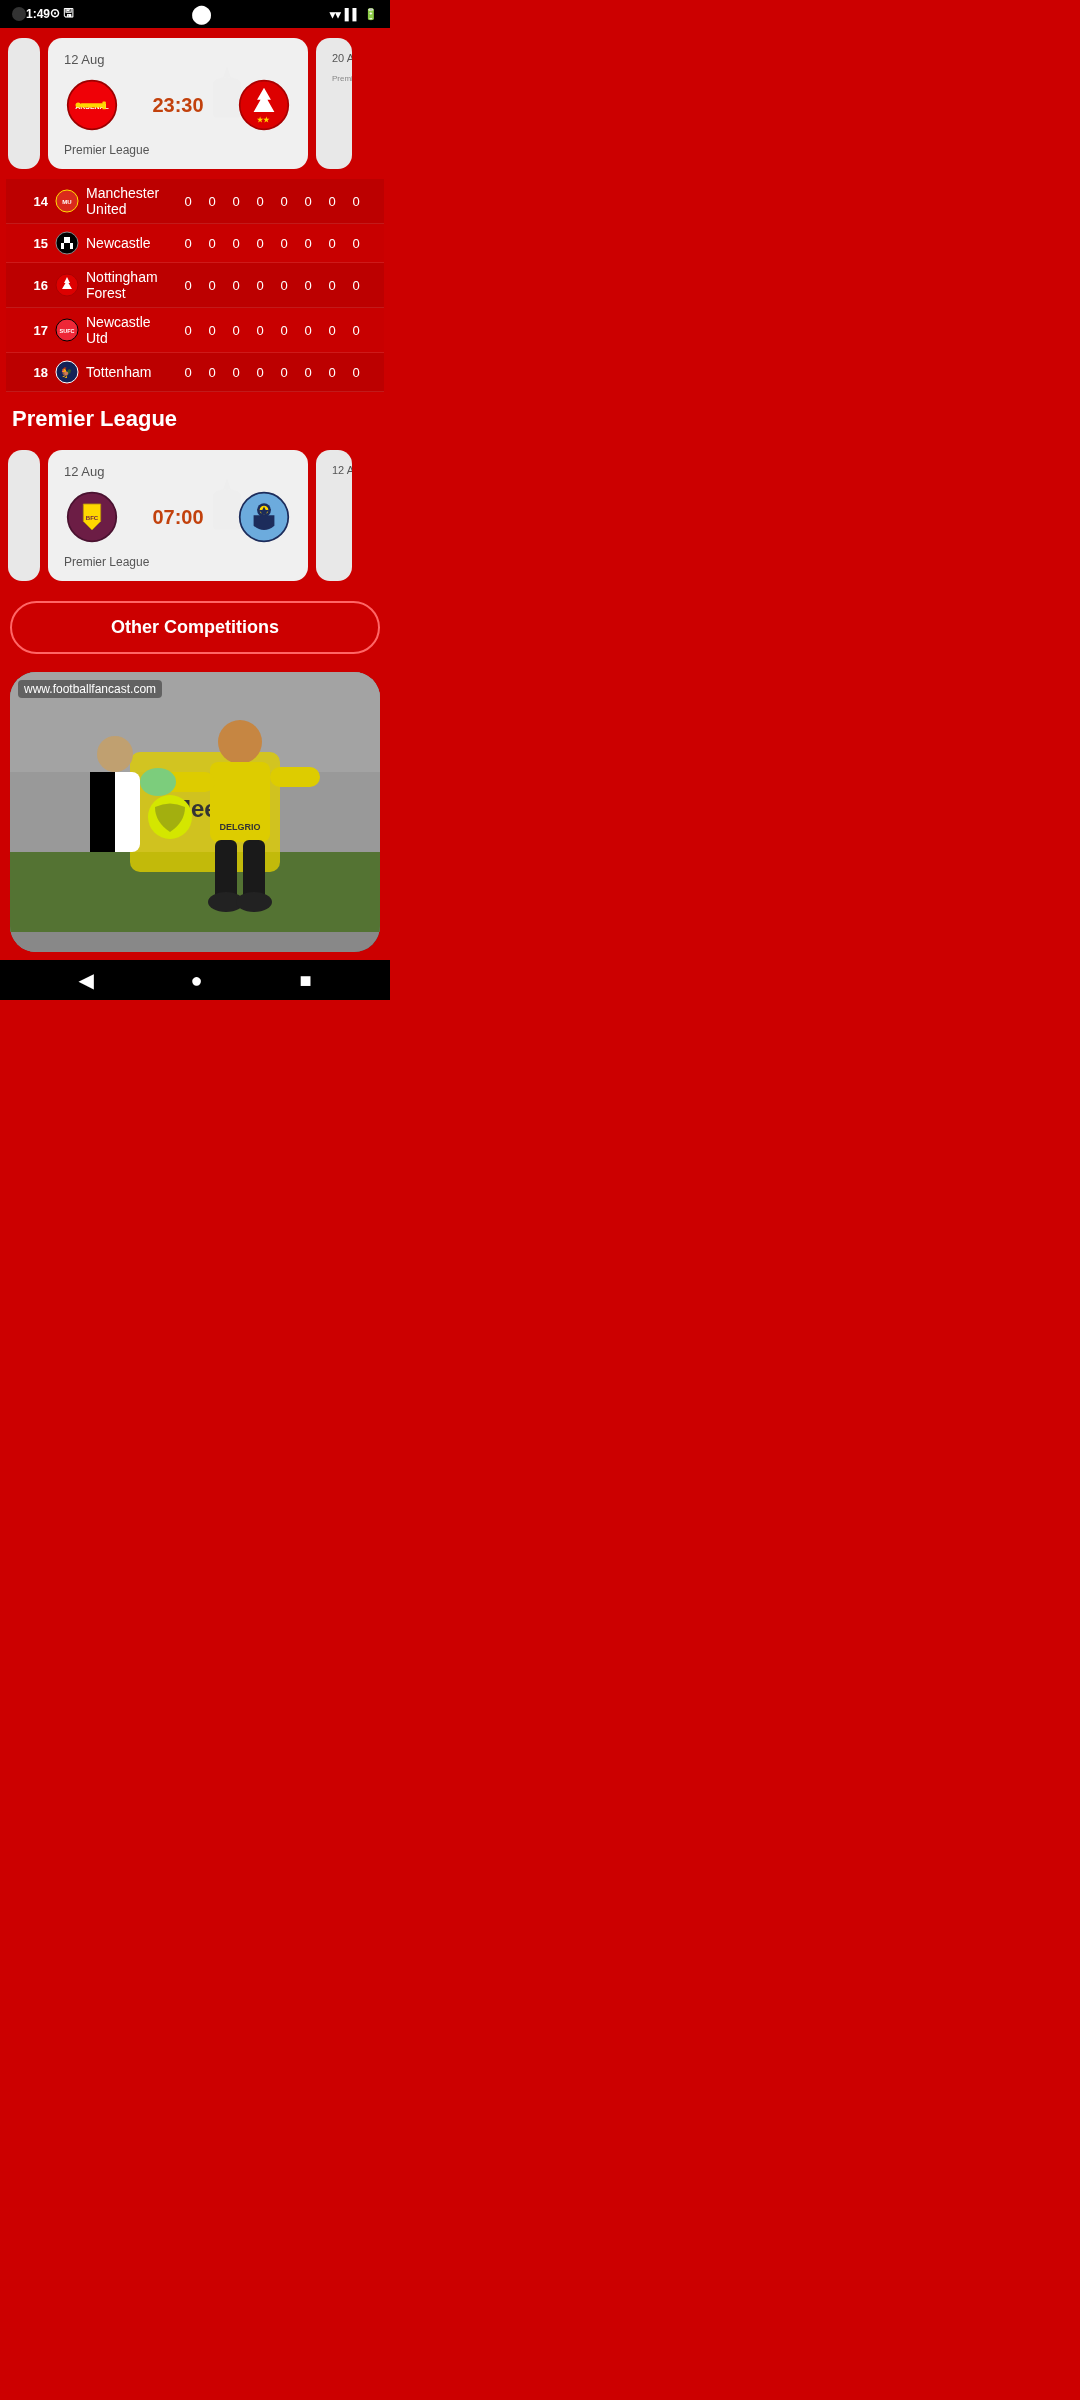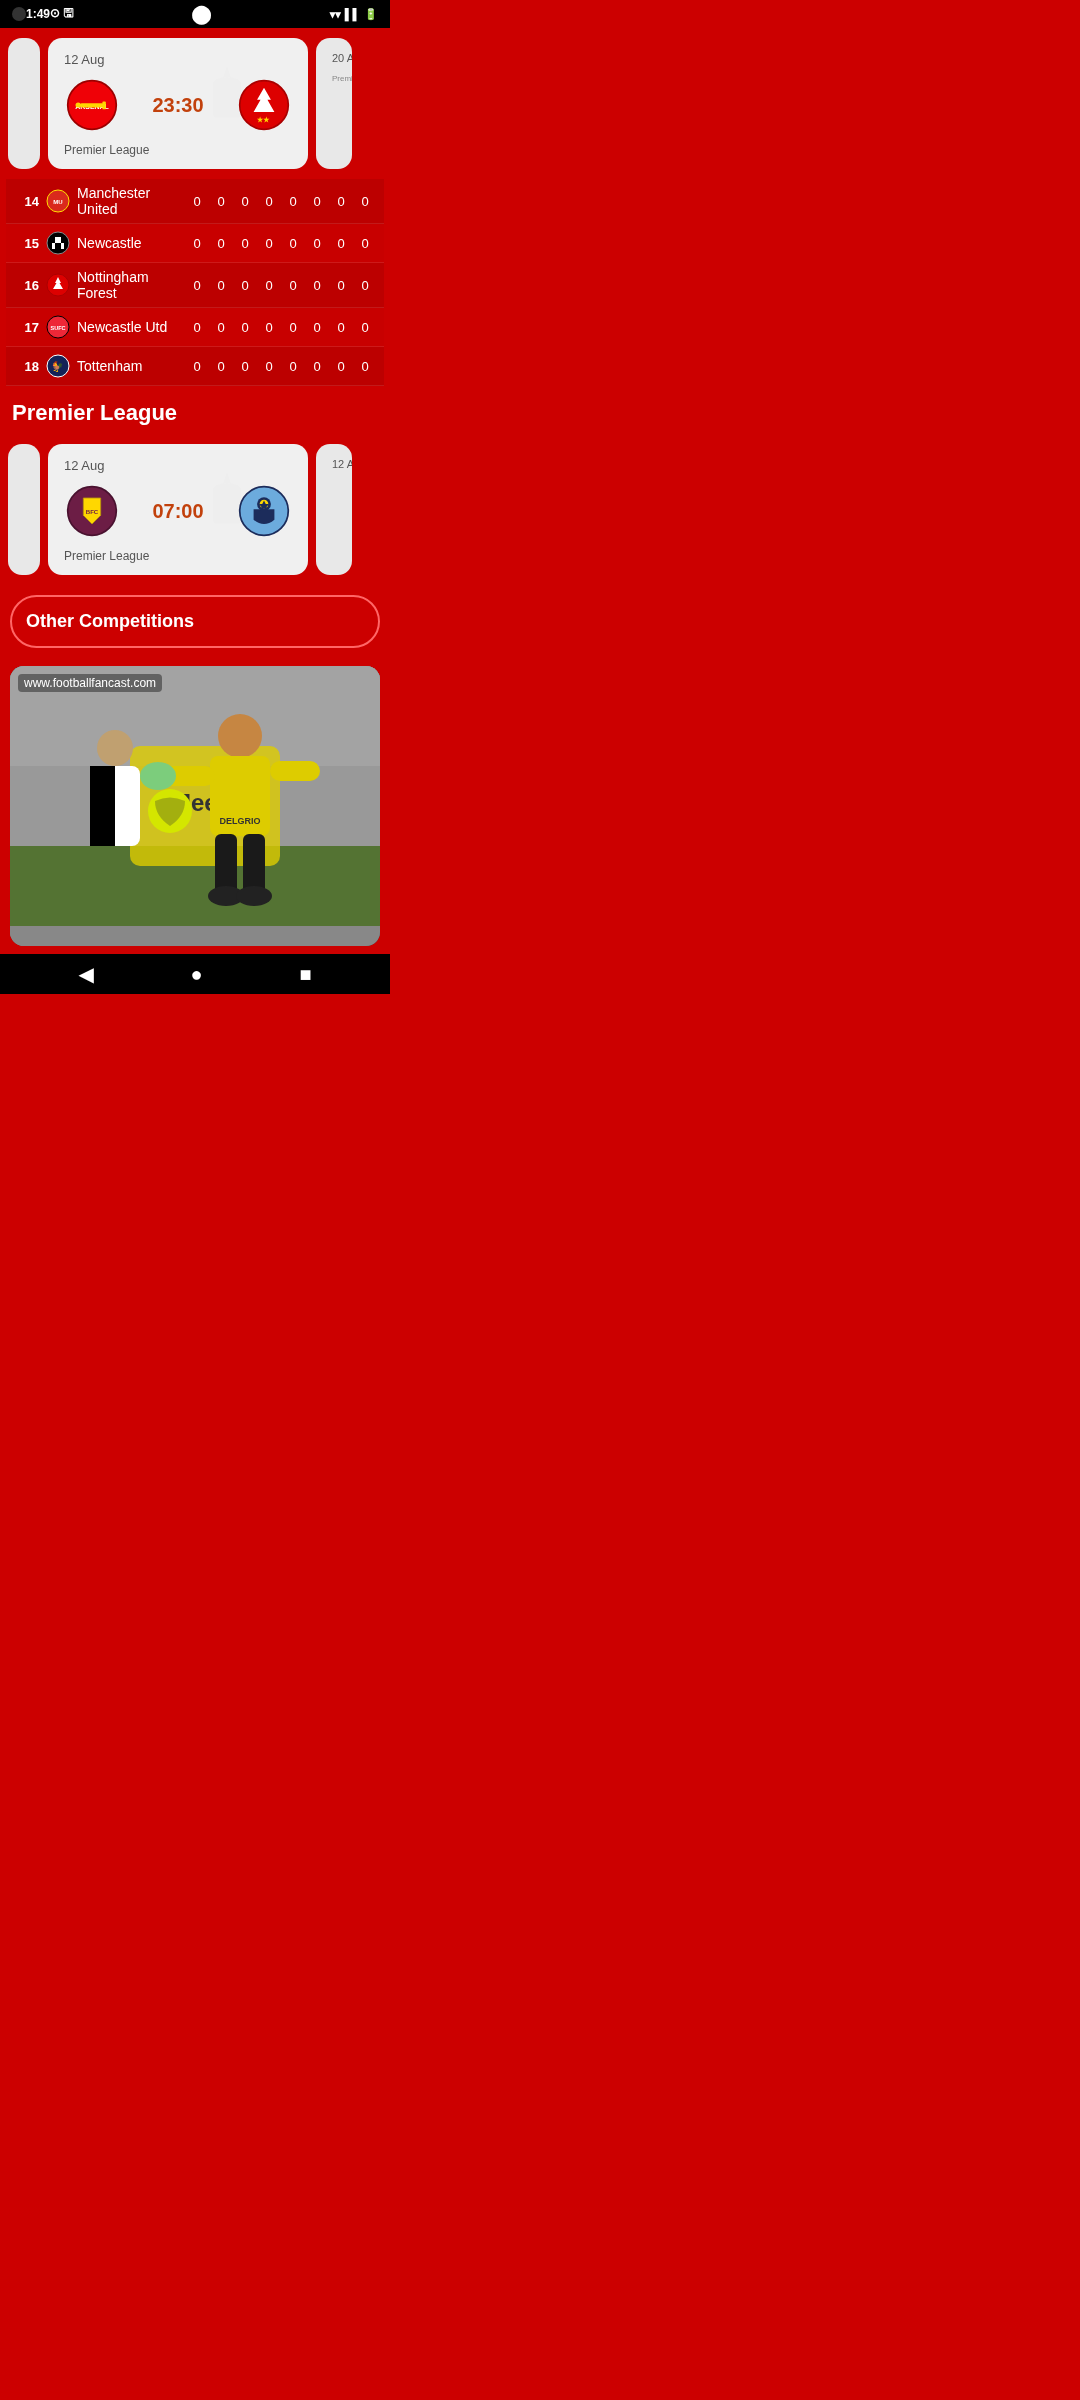--- a/index.html
+++ b/index.html
@@ -113,21 +113,21 @@
 
     
     .league-table {
       background: #cc0000;
       padding: 0 6px;
     }
 
     .table-row {
       display: flex;
       align-items: center;
-      padding: 6px 11px;
+      padding: 6px 20px;
       border-bottom: 1px solid rgba(255,255,255,0.1);
       gap: 6px;
     }
     .table-row:nth-child(odd) { background: rgba(0,0,0,0.08); }
     .table-row:nth-child(even) { background: rgba(0,0,0,0.02); }
 
     .row-pos {
       color: #fff;
       font-size: 13px;
       width: 22px;
@@ -175,29 +175,29 @@
     
     .other-comps-btn {
       margin: 10px 10px;
       background: #cc0000;
       border: 2px solid #ff6666;
       border-radius: 30px;
       color: #fff;
       font-size: 18px;
       font-weight: 600;
       padding: 14px;
-      text-align: left;
+      text-align: center;
       cursor: pointer;
       width: calc(100% - 20px);
     }
 
     
     .news-card {
       margin: 8px 10px;
-      border-radius: 14px;
+      border-radius: 26px;
       overflow: hidden;
       position: relative;
       background: #333;
     }
     .news-url {
       position: absolute;
       top: 8px;
       left: 8px;
       color: #fff;
       font-size: 12px;

